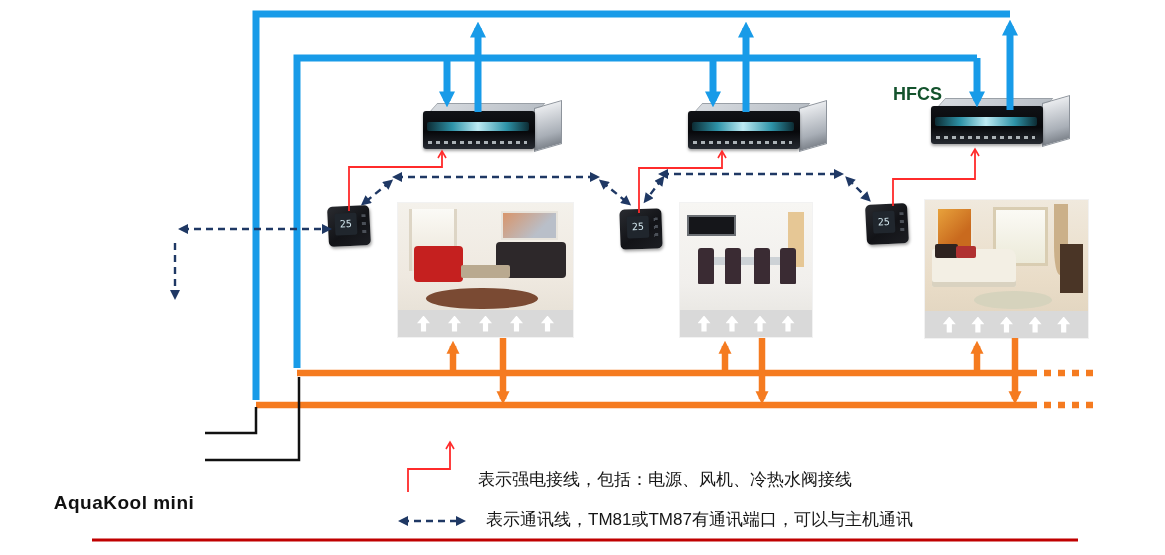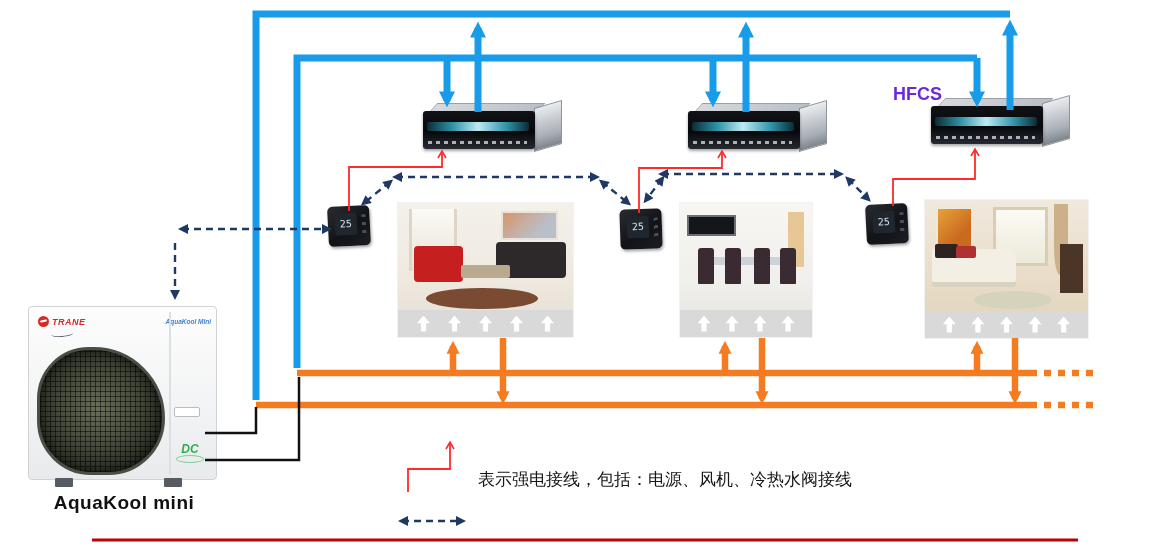--- a/index.html
+++ b/index.html
@@ -9,21 +9,21 @@
     --power-red:#FF2B2B;
     --bottom-rule-red:#C00000;
   }
   html,body{margin:0;padding:0;background:#ffffff;}
   body{font-family:"Liberation Sans",sans-serif;}
   #canvas{position:relative;width:1165px;height:555px;background:#fff;overflow:hidden;}
   .abs{position:absolute;}
   
   #wires{position:absolute;left:0;top:0;width:1165px;height:555px;z-index:5;pointer-events:none;}
   
-  .hfcs{left:893px;top:84px;font-size:18px;font-weight:bold;color:#6d28d9;z-index:6;}
+  .hfcs{left:893px;top:84px;font-size:18px;font-weight:bold;color:#14532d;z-index:6;}
   .ou-caption{left:24px;top:492px;width:200px;text-align:center;font-size:19px;font-weight:bold;color:#111;z-index:6;letter-spacing:.5px;}
   .legend-text{font-size:17px;color:#161616;z-index:6;white-space:nowrap;}
   .legend-power{left:478px;top:452px;margin-top:16px;}
   .legend-comm{left:486px;top:508px;}
   
   .ou{left:28px;top:306px;width:187px;height:172px;background:linear-gradient(180deg,#fdfdfd,#f2f3f4 60%,#e8eaec);border:1px solid #cfd3d6;border-radius:4px;z-index:4;}
   .ou-foot{width:18px;height:9px;background:#565c61;bottom:-8px;border-radius:1px;}
   .ou-grille{left:8px;top:40px;width:122px;height:122px;border-radius:42% 58% 46% 44%;
     background:
       repeating-linear-gradient(0deg,rgba(0,0,0,.5) 0 1px,transparent 1px 5px),
@@ -175,34 +175,20 @@
   </div>
   <div class="abs tstat" style="left:620px;top:209px;transform:rotate(-2deg);">
     <div class="abs tstat-screen">25</div>
     <div class="abs tstat-keys"></div>
   </div>
   <div class="abs tstat" style="left:866px;top:204px;transform:rotate(-3deg);">
     <div class="abs tstat-screen">25</div>
     <div class="abs tstat-keys"></div>
   </div>
 
-  <div class="abs ou">
-    <div class="abs ou-trane">
-      <span class="trane-dot"></span>
-      <span class="trane-word">TRANE</span>
-    </div>
-    <div class="abs ou-scribble"></div>
-    <div class="abs ou-model">AquaKool Mini</div>
-    <div class="abs ou-grille"></div>
-    <div class="abs ou-divider"></div>
-    <div class="abs ou-handle"></div>
-    <div class="abs ou-dc">DC</div>
-    <div class="abs ou-foot" style="left:26px;"></div>
-    <div class="abs ou-foot" style="right:34px;"></div>
-  </div>
 
   <svg id="wires" viewBox="0 0 1165 555">
     <defs>
       <marker id="mBlue" viewBox="0 0 10 10" refX="6" refY="5" markerWidth="16" markerHeight="20" orient="auto-start-reverse" markerUnits="userSpaceOnUse">
         <path d="M0,0 L10,5 L0,10 Z" style="fill:var(--pipe-blue)"></path>
       </marker>
       <marker id="mOrange" viewBox="0 0 10 10" refX="6" refY="5" markerWidth="13" markerHeight="18" orient="auto-start-reverse" markerUnits="userSpaceOnUse">
         <path d="M0,0 L10,5 L0,10 Z" style="fill:var(--power-orange)"></path>
       </marker>
       <marker id="mNavy" viewBox="0 0 10 10" refX="6" refY="5" markerWidth="11" markerHeight="10" orient="auto-start-reverse" markerUnits="userSpaceOnUse">
@@ -260,14 +246,15 @@
       <line x1="848" y1="179" x2="868" y2="199" marker-start="url(#mNavy)" marker-end="url(#mNavy)"></line>
       <line x1="402" y1="521" x2="462" y2="521" marker-start="url(#mNavy)" marker-end="url(#mNavy)"></line>
     </g>
 
     <line x1="92" y1="540" x2="1078" y2="540" style="stroke:var(--bottom-rule-red)" stroke-width="3"></line>
   </svg>
 
   <div class="abs hfcs">HFCS</div>
   <div class="abs ou-caption">AquaKool mini</div>
   <div class="abs legend-text legend-power">表示强电接线，包括：电源、风机、冷热水阀接线</div>
+  <div class="abs legend-text legend-comm">表示通讯线，TM81或TM87有通讯端口，可以与主机通讯</div>
 
 </div>
 
 </body></html>

